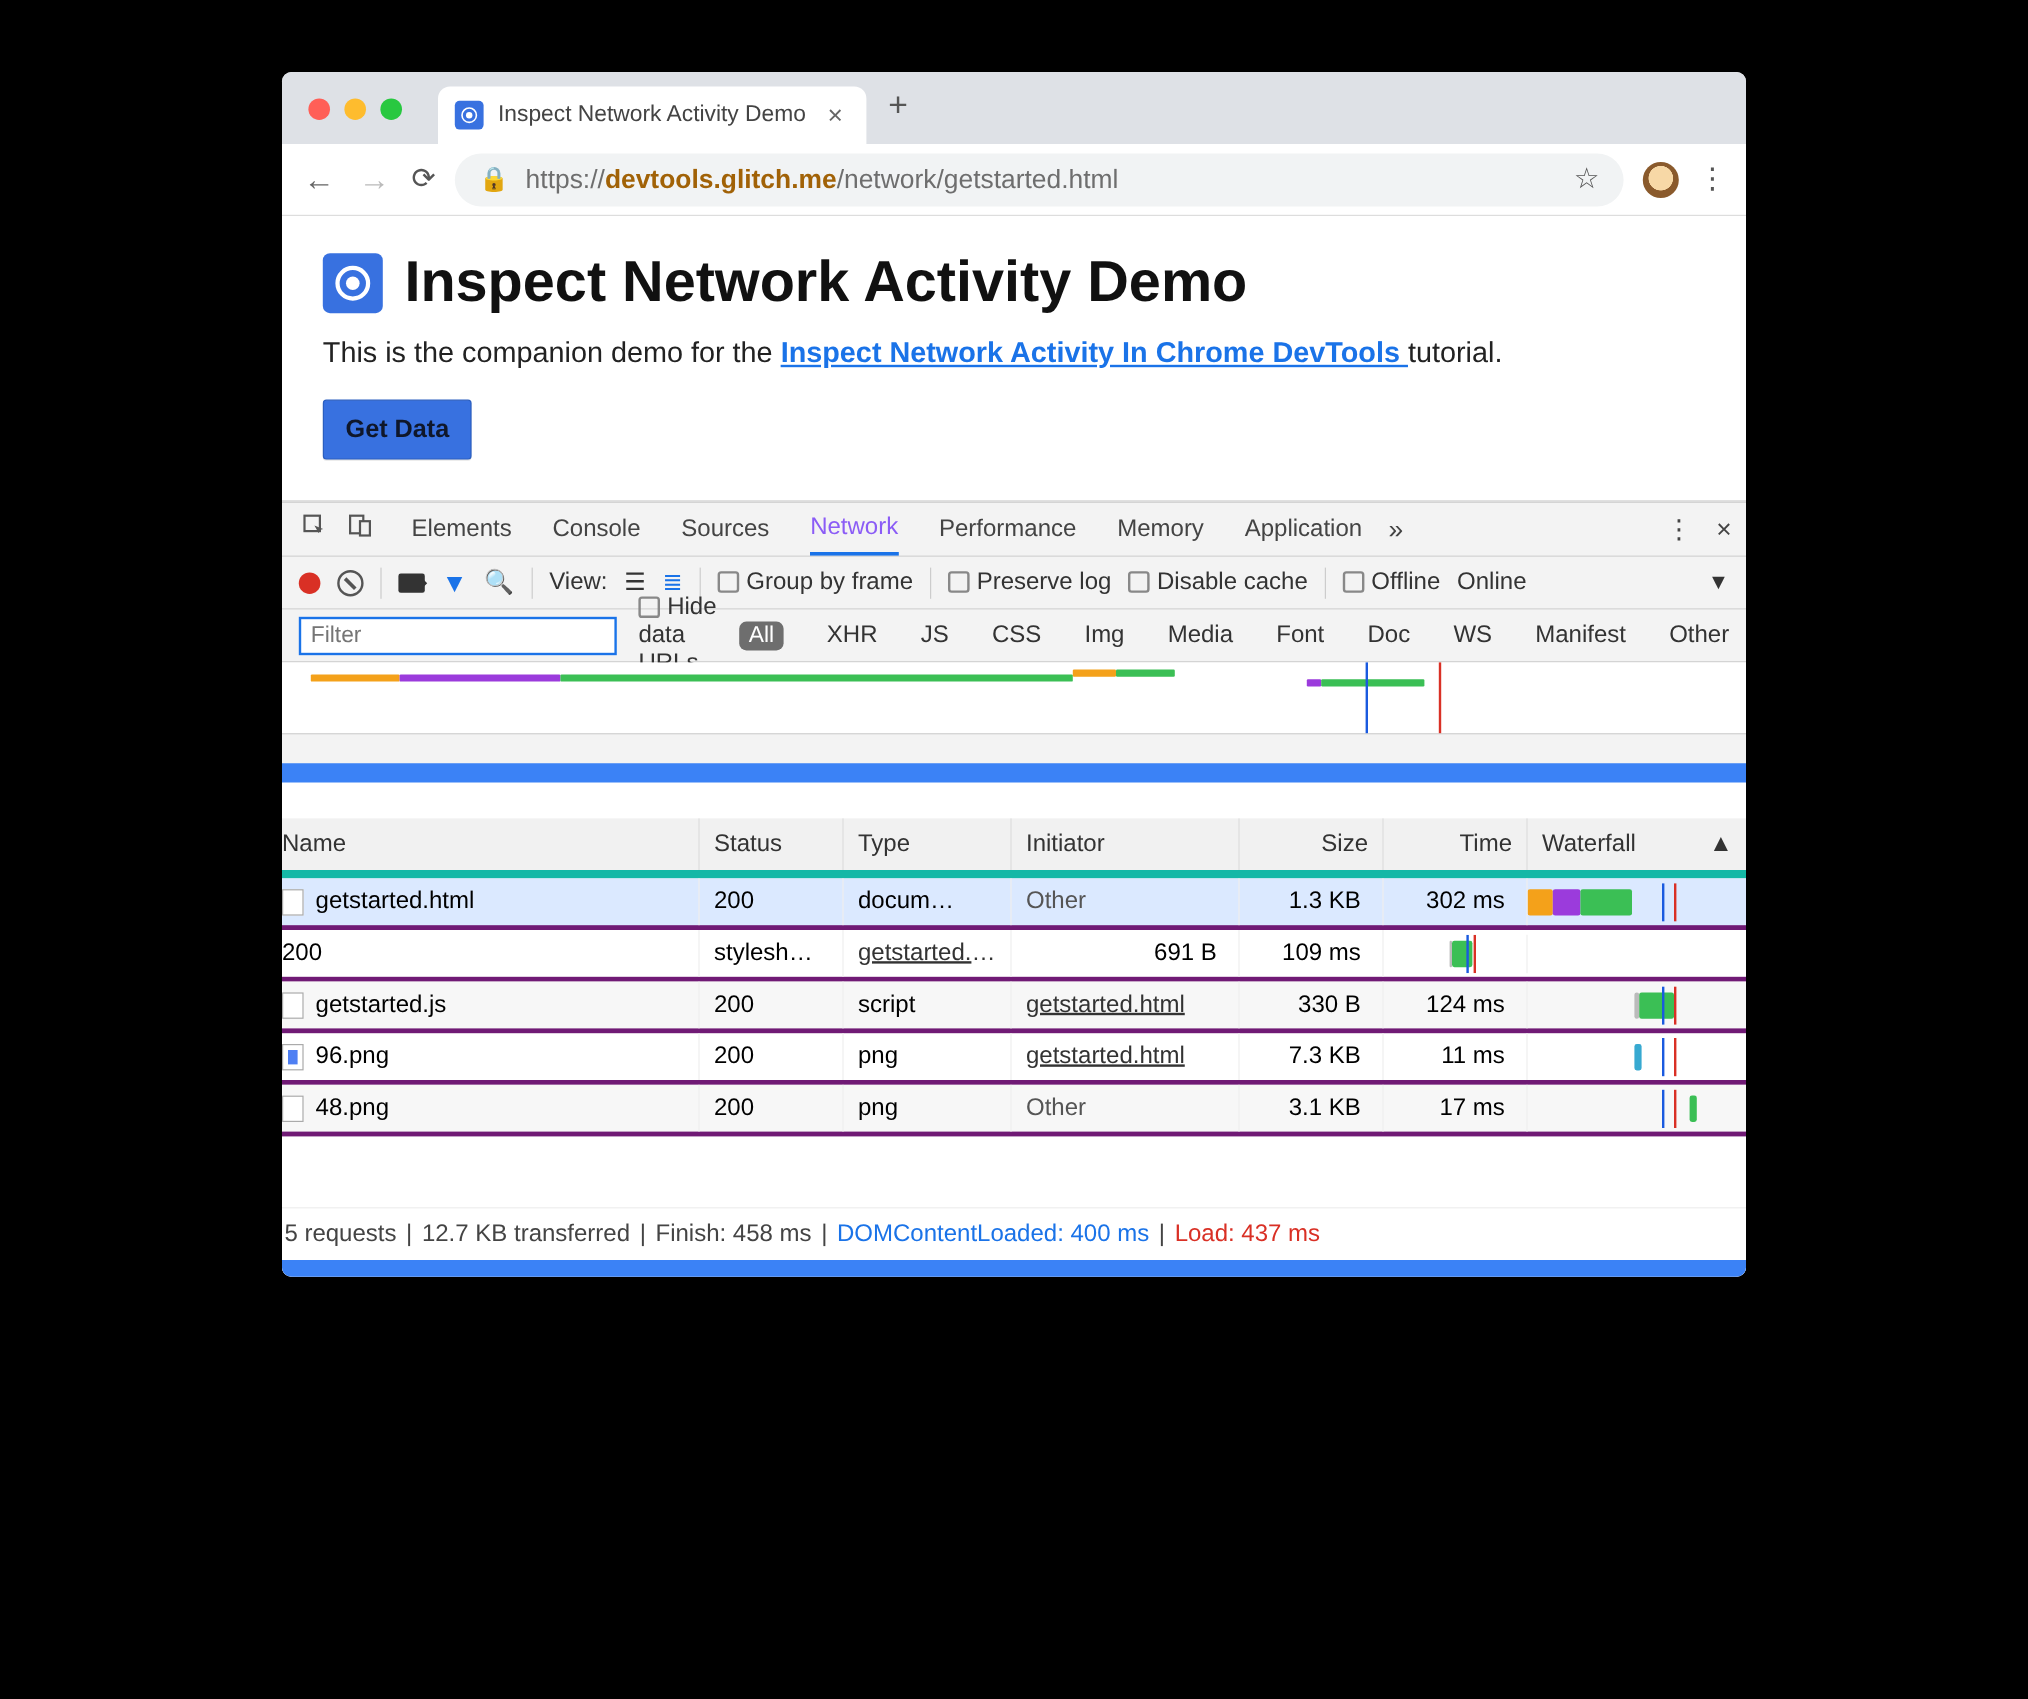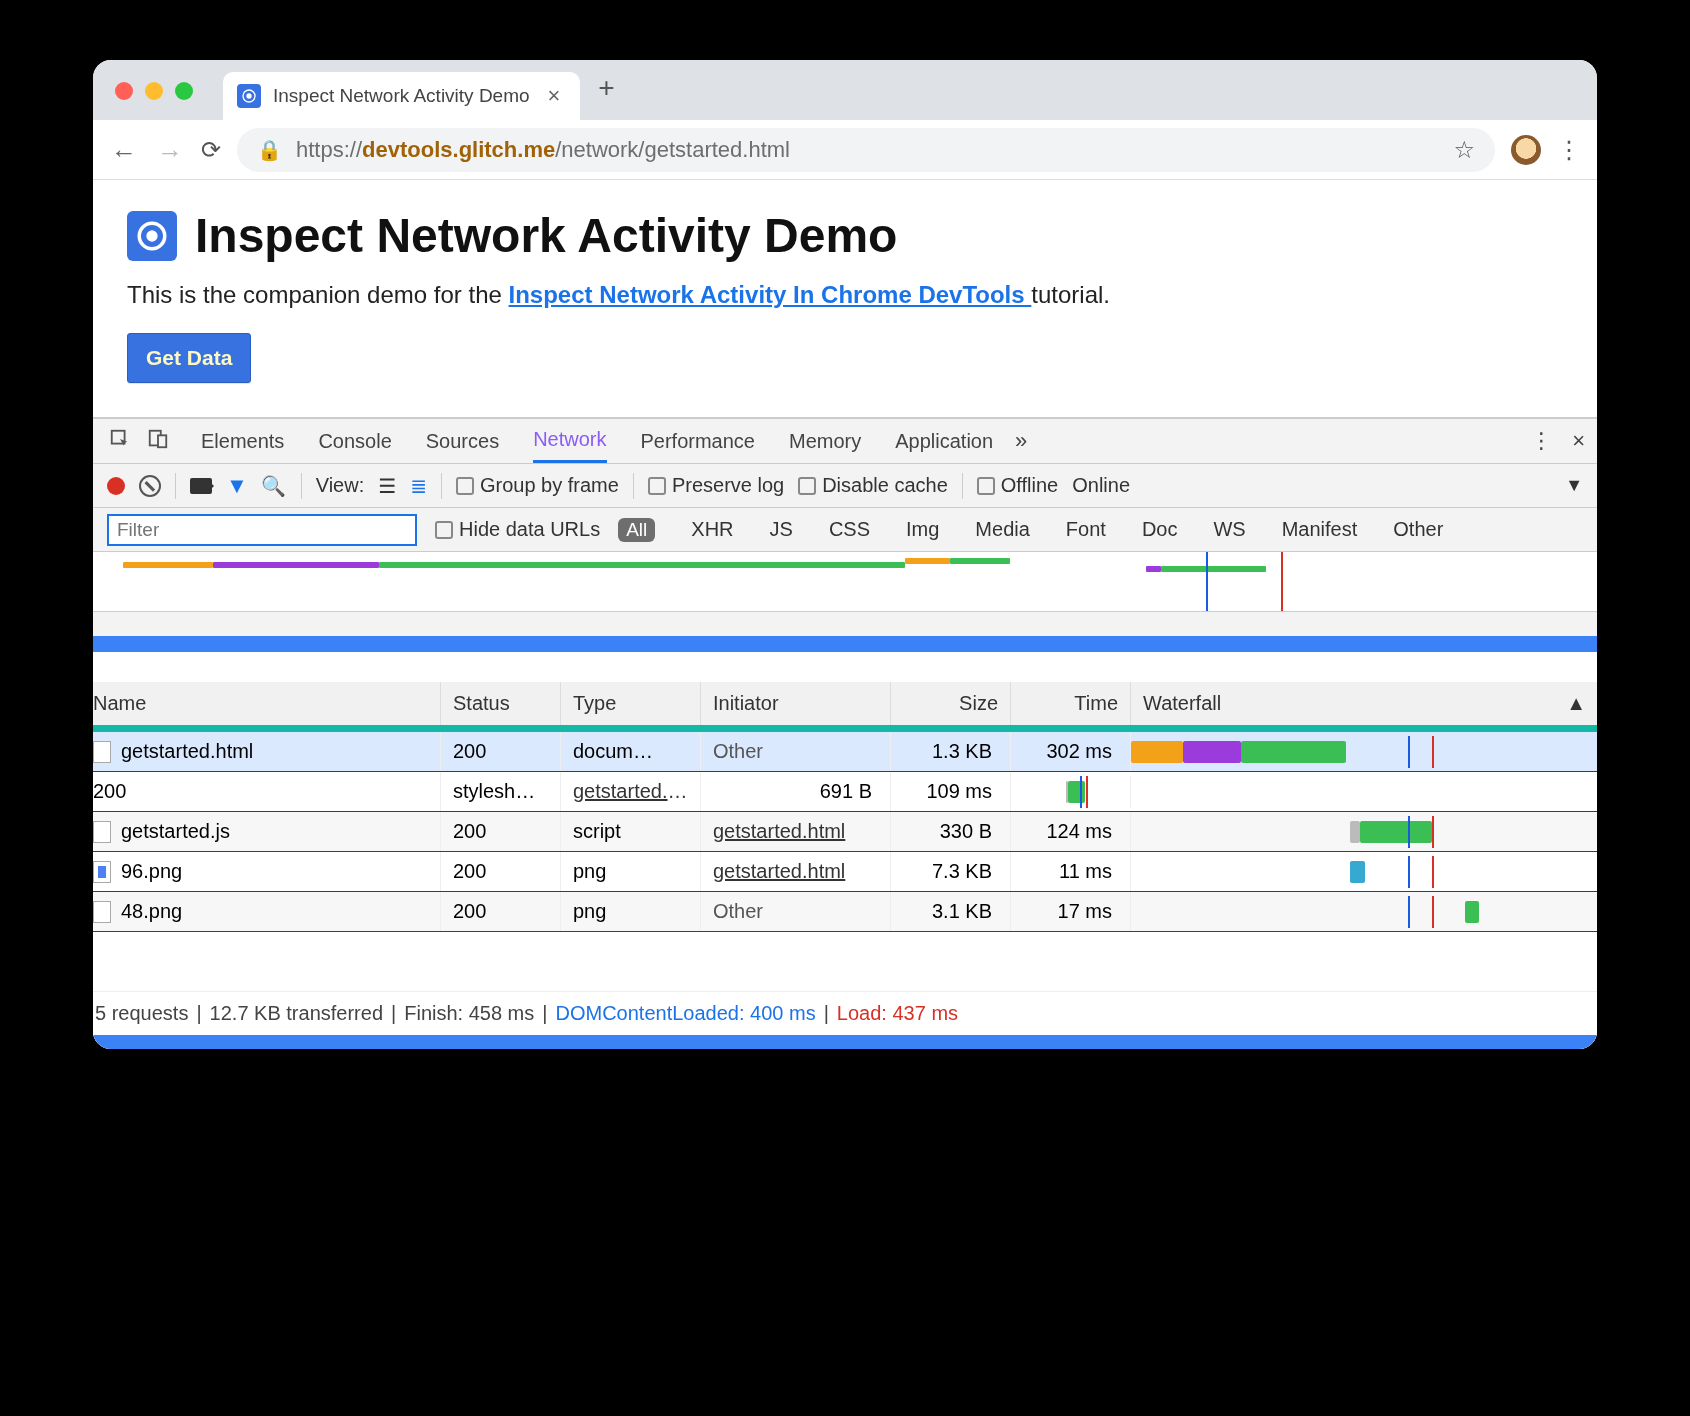--- a/index.html
+++ b/index.html
@@ -9,23 +9,23 @@
     font-family: -apple-system, BlinkMacSystemFont, "Segoe UI", Helvetica, Arial, sans-serif;
     font-size: 14px;
     width: 1690px;
     height: 1416px;
     display: flex;
     align-items: flex-start;
     justify-content: center;
     padding-top: 60px;
   }
   .window {
-    width: 1504px;
+    width: 1220px;
     background: #fff;
-    border-radius: 18px;
+    border-radius: 8px;
     overflow: hidden;
     box-shadow: 0 10px 40px rgba(0,0,0,.5);
     position: relative;
   }
 
   
   .tabstrip {
     height: 60px;
     background: #dee1e6;
     display: flex;
@@ -95,21 +95,21 @@
   .page {
     padding: 24px 34px 34px;
     border-bottom: 1px solid #ccc;
   }
   .page h1 { display:flex; align-items:center; gap:18px; margin:4px 0 18px; font-size:48px; font-weight:800; color:#111;}
   .page h1 .logo { width:50px; height:50px; background:#3871e0; border-radius:6px; display:flex;align-items:center;justify-content:center;}
   .page h1 .logo svg{width:34px;height:34px;}
   .page p { font-size:24px; color:#222; margin:0 0 24px;}
   .page p a { color:#1a73e8; font-weight:700; text-decoration:underline;}
   .btn {
-    background:#3871e0; color:#fef9c3; border:1px solid #2a5ec0;
+    background:#3871e0; color:#0f172a; border:1px solid #2a5ec0;
     padding: 12px 18px; font-size:21px; font-weight:700; border-radius:3px;
     box-shadow: 0 1px 0 rgba(0,0,0,.1);
   }
 
   
   .devtools { background:#f3f3f3; }
   .dt-tabs {
     height: 46px; border-top:1px solid #ccc; border-bottom:1px solid #ccc;
     display:flex; align-items:center; padding:0 12px; gap:8px; font-size:20px; color:#444;
   }
@@ -164,21 +164,21 @@
   }
   .net-head, .net-row {
     display:grid;
     grid-template-columns: 360px 120px 140px 190px 120px 120px 1fr;
     align-items:center; font-size:20px;
   }
   .net-head { background:#f1f1f1; border-bottom:7px solid #14b8a6; color:#333;}
   .net-head > div { padding:10px 12px; border-right:1px solid #ddd;}
   .net-head .wf { display:flex; justify-content:space-between; padding-right:22px;}
   .net-body { }
-  .net-row { border-bottom:1px solid #701a75; }
+  .net-row { border-bottom:4px solid #701a75; }
   .net-row.sel { background:#dbe9ff; }
   .net-row.alt { background:#f7f7f7; }
   .net-row > div { padding:8px 12px; border-right:1px solid #eee; white-space:nowrap; overflow:hidden; text-overflow:ellipsis;}
   .fname { display:flex; align-items:center; gap:10px;}
   .fico { width:18px;height:22px;border:1.5px solid #aaa;background:#fff;position:relative;}
   .fico.blue:after{content:"";position:absolute;inset:4px;background:#4e7ff3;}
   .initiator { color:#555; }
   .initiator.link { text-decoration:underline; color:#333;}
   .num { text-align:right; padding-right:18px !important;}
   .wfcell { position:relative; height:32px;}

